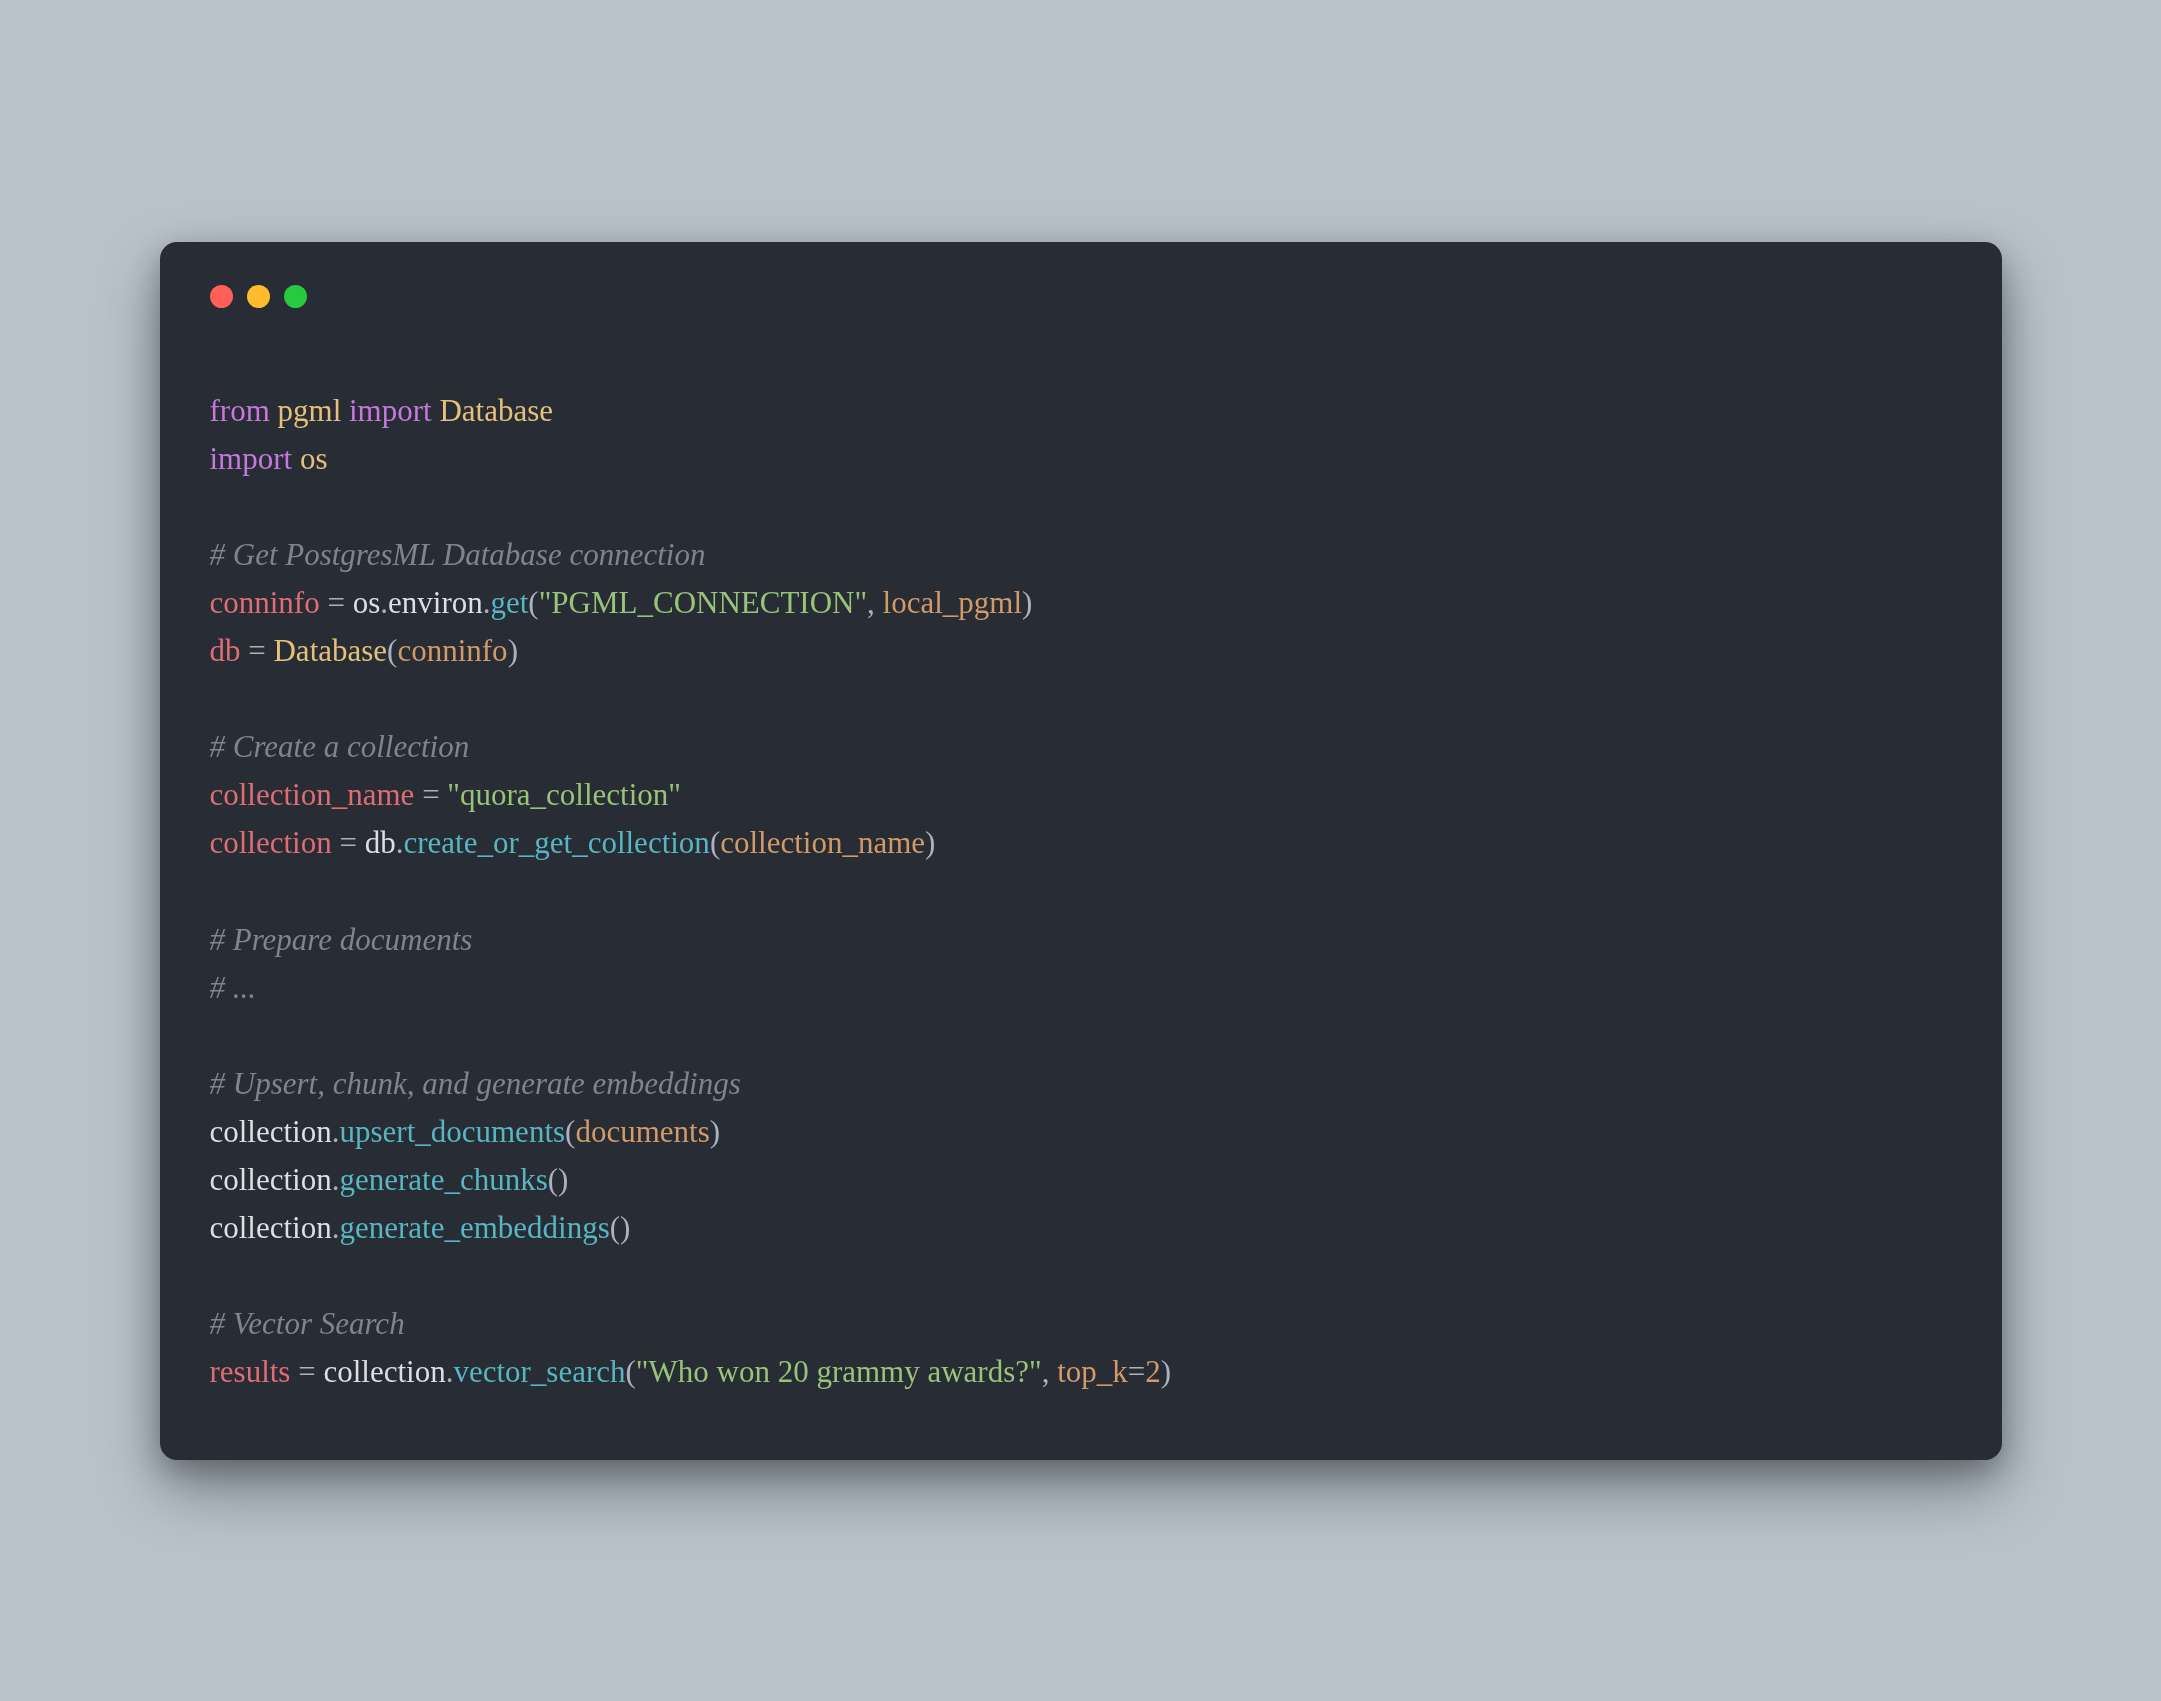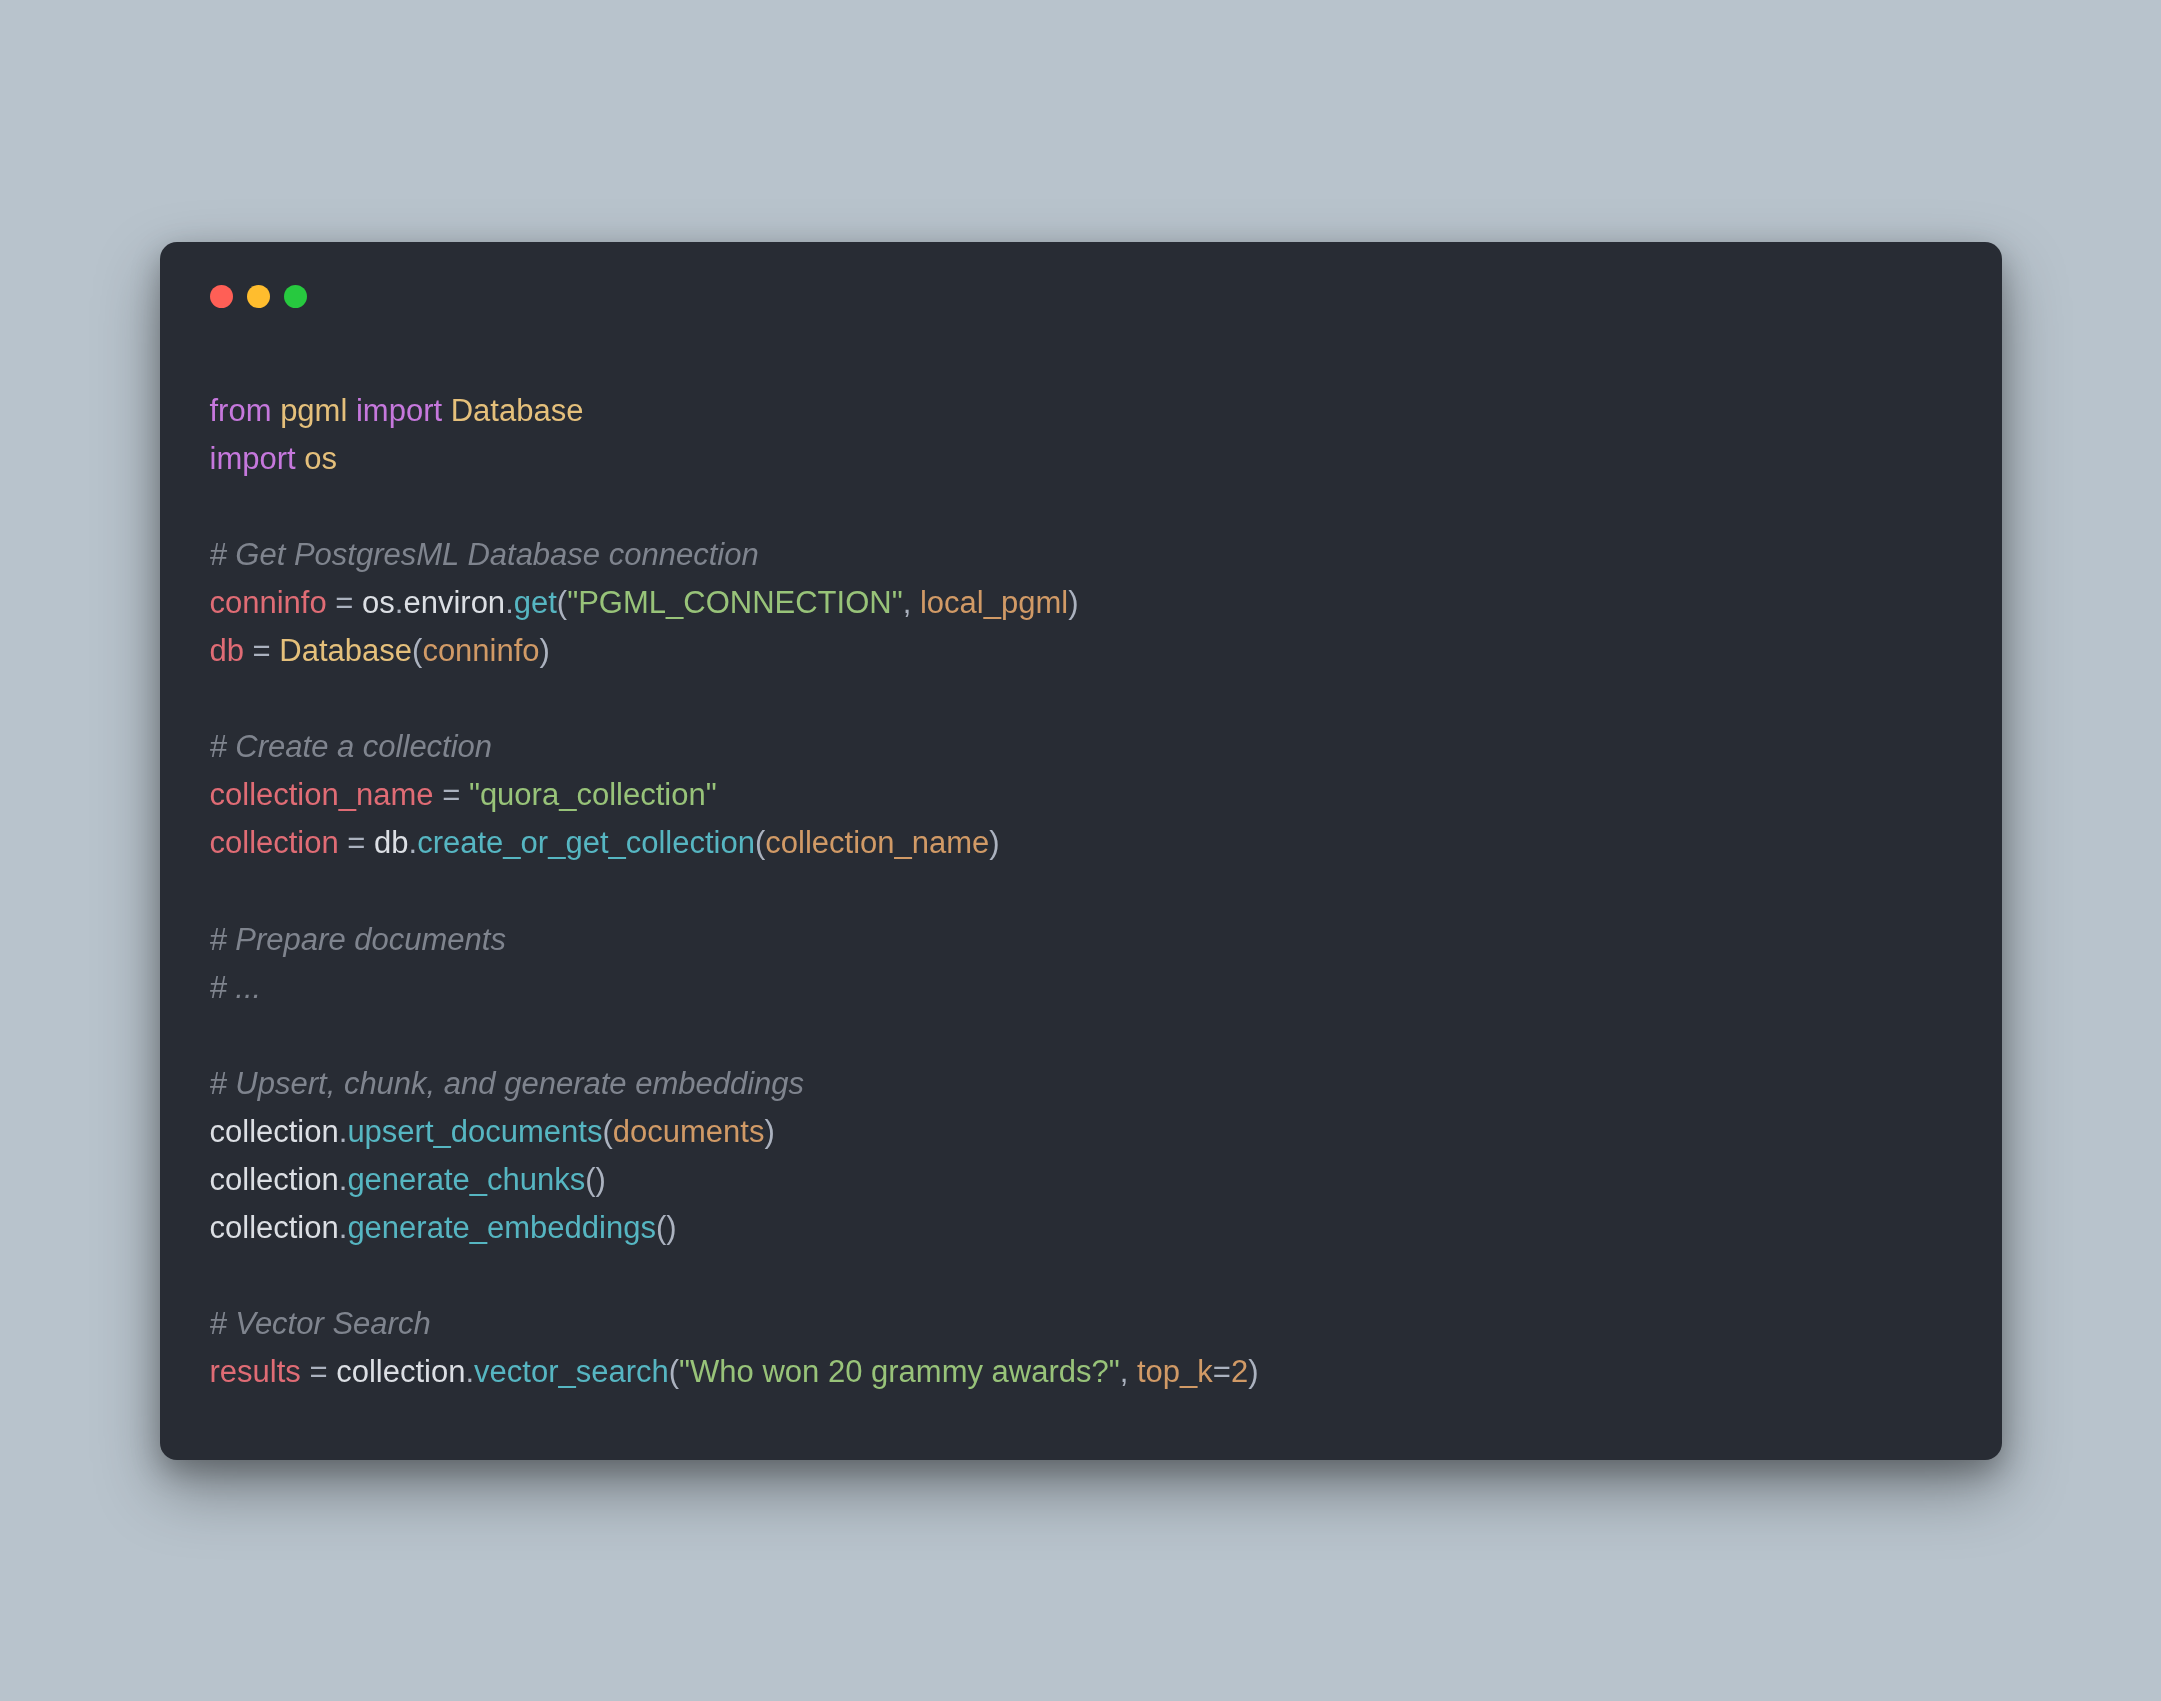--- a/index.html
+++ b/index.html
@@ -26,21 +26,21 @@
   }
   .dot {
     width: 23px;
     height: 23px;
     border-radius: 50%;
   }
   .dot.red { background: #ff5f56; }
   .dot.yellow { background: #ffbd2e; }
   .dot.green { background: #27c93f; }
   pre.code {
-    font-family: Liberation Sans, sans-serif;
+    font-family: Liberation Serif, serif;
     font-size: 31px;
     line-height: 1.55;
     color: #dcdfe4;
     white-space: pre;
     overflow: visible;
   }
   .kw   { color: #c678dd; }  
   .mod  { color: #e5c07b; }  
   .fn   { color: #56b6c2; }  
   .var  { color: #e06c75; }  

